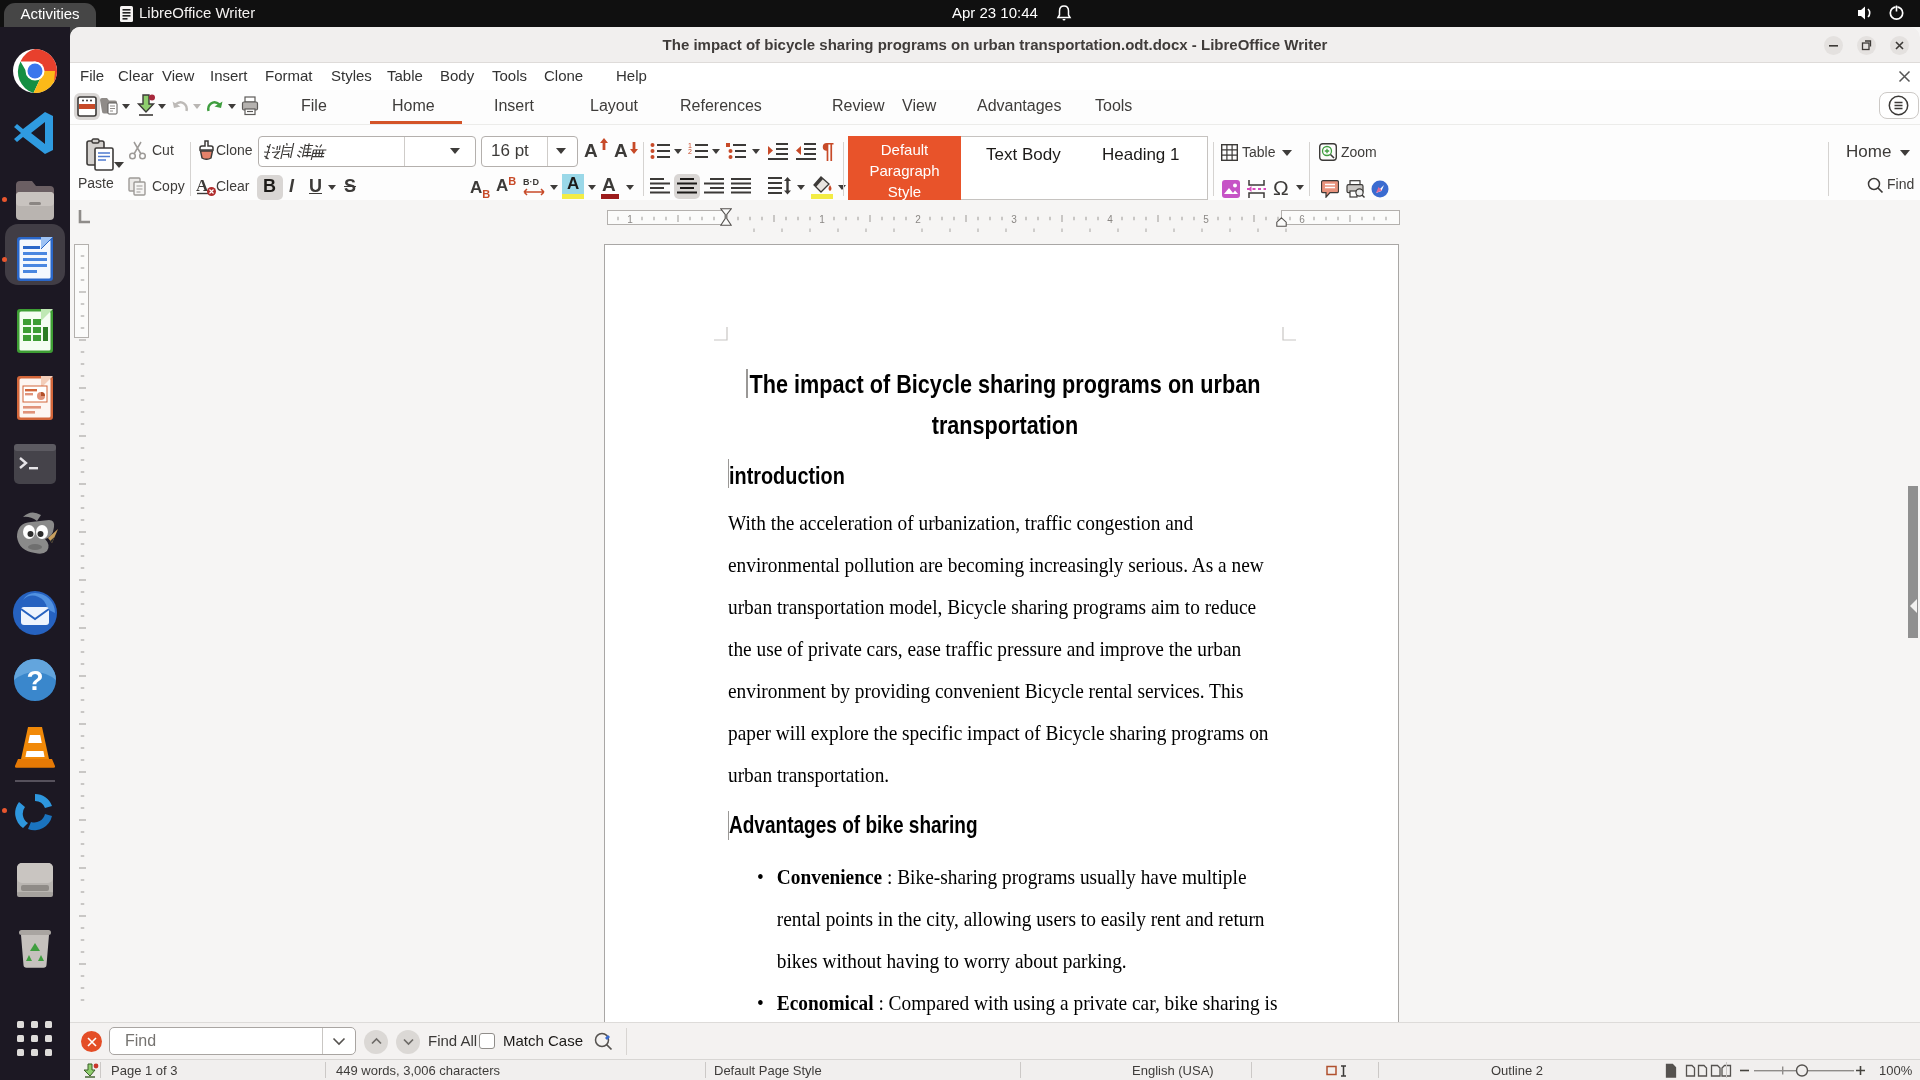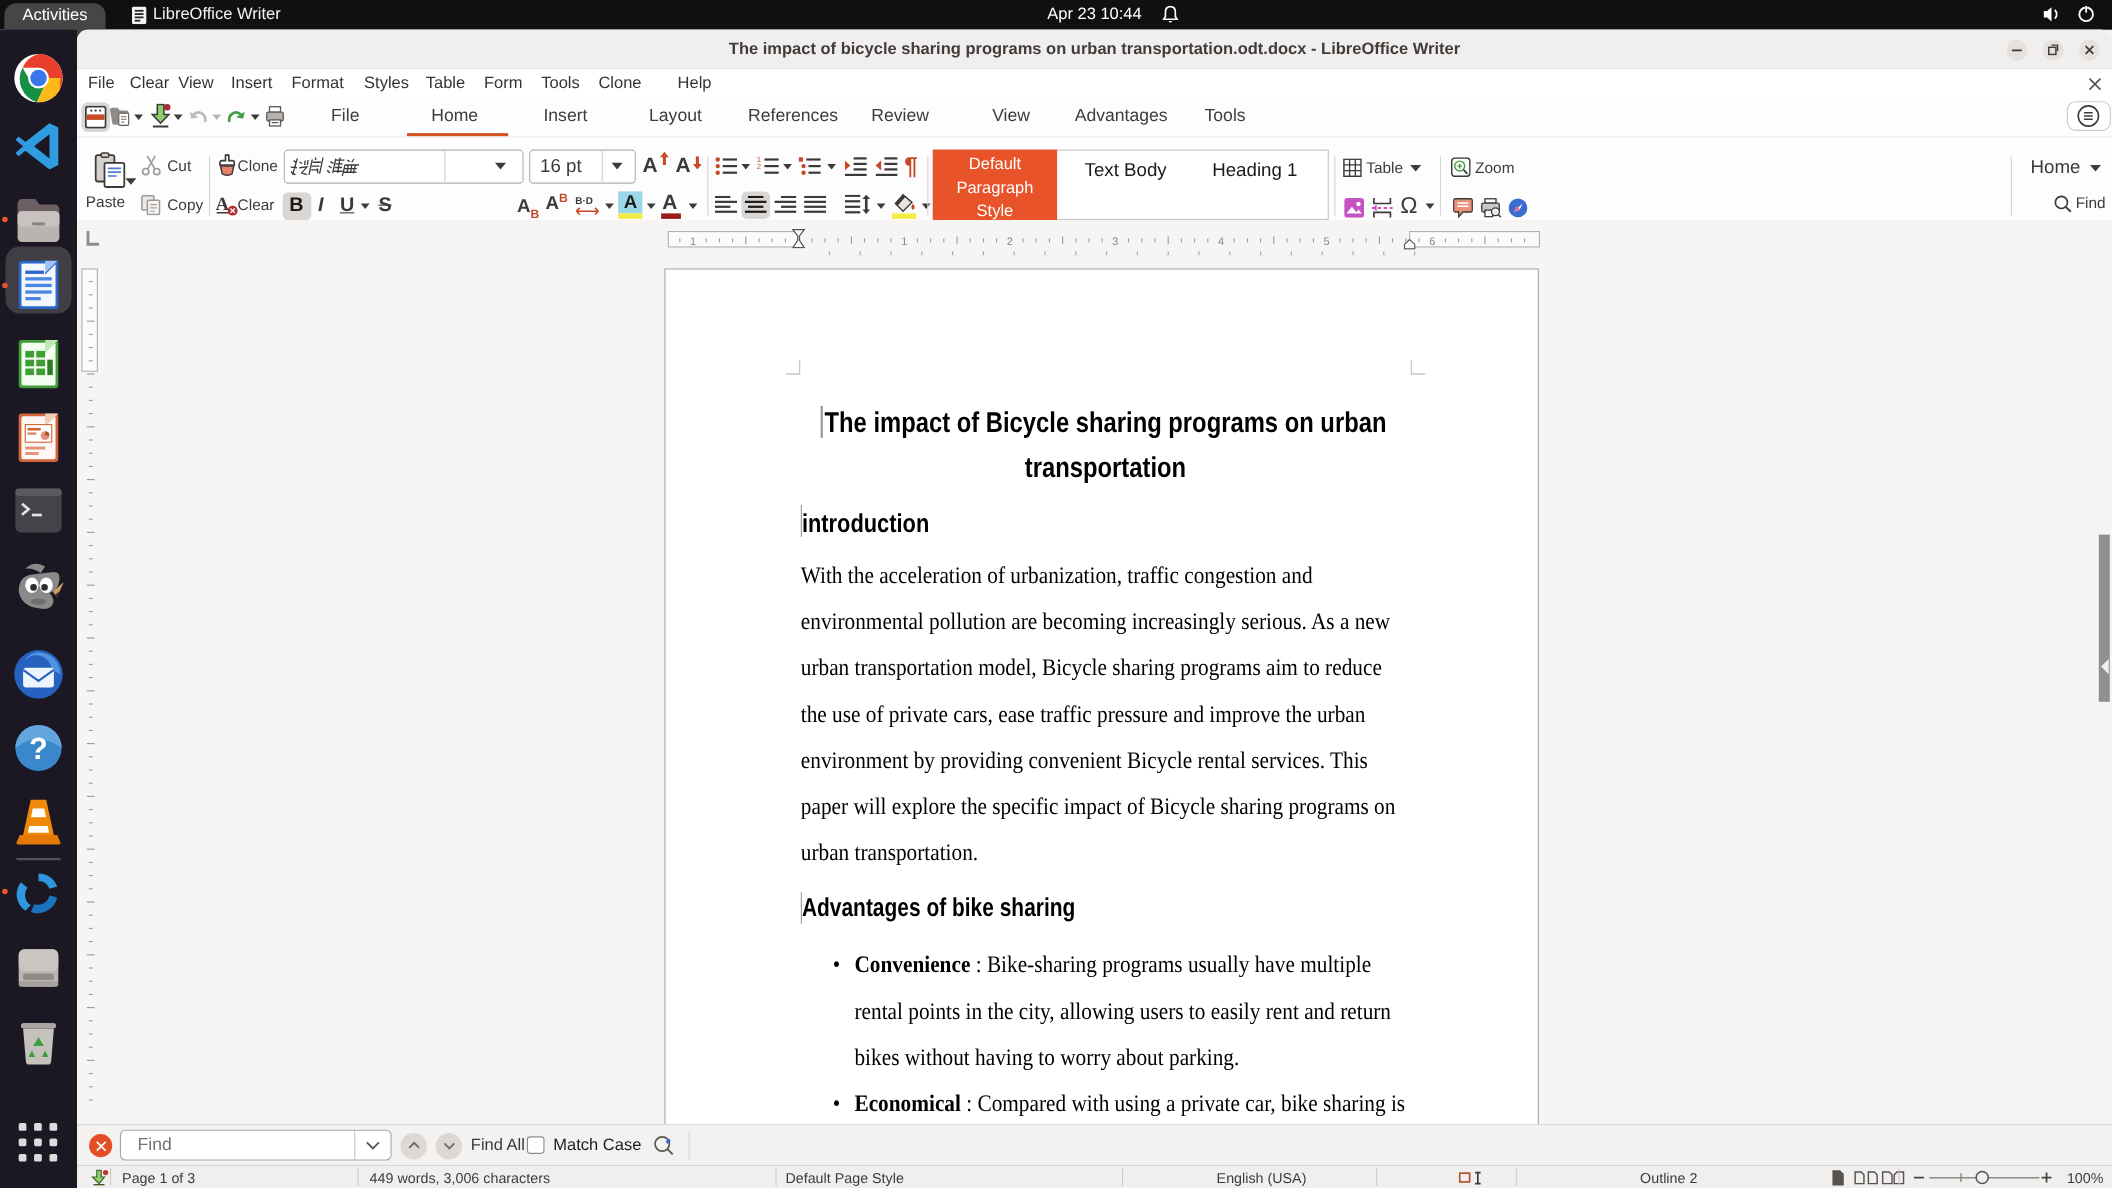--- a/index.html
+++ b/index.html
@@ -233,21 +233,21 @@
         </svg></div>
   </div>
   <div class="abs" id="menubar">
     <div class="mi" style="left:10px">File</div>
     <div class="mi" style="left:48px">Clear</div>
     <div class="mi" style="left:92px">View</div>
     <div class="mi" style="left:140px">Insert</div>
     <div class="mi" style="left:195px">Format</div>
     <div class="mi" style="left:261px">Styles</div>
     <div class="mi" style="left:317px">Table</div>
-    <div class="mi" style="left:370px">Form</div>
+    <div class="mi" style="left:370px">Body</div>
     <div class="mi" style="left:422px">Tools</div>
     <div class="mi" style="left:474px">Clone</div>
     <div class="mi" style="left:546px">Help</div>
     <svg class="mi" style="left:1827px;top:6px" width="15" height="15" viewBox="0 0 15 15">
         <path d="M2.5 2.5 L12.5 12.5 M12.5 2.5 L2.5 12.5" stroke="#555" stroke-width="1.5"></path>
       </svg>
   </div>
   <div class="abs" id="toolbars">
 
     <div class="abs" style="left:4px;top:3px;width:26px;height:27px;background:#d9d6d4;border-radius:6px"></div>
@@ -285,21 +285,21 @@
         <rect x="1.5" y="6" width="15" height="8" rx="1.5" fill="#b5b2af" stroke="#5c5a58" stroke-width="1.2"></rect>
         <rect x="4" y="13" width="10" height="5.5" fill="#fff" stroke="#5c5a58" stroke-width="1.2"></rect>
         <path d="M6 15.5 h6" stroke="#5c5a58" stroke-width="1.2"></path>
       </svg>
 
     <div class="tab" style="left:231px">File</div>
     <div class="tab" style="left:322px">Home</div>
     <div class="tab" style="left:424px">Insert</div>
     <div class="tab" style="left:520px">Layout</div>
     <div class="tab" style="left:610px">References</div>
-    <div class="tab" style="left:722px">Review</div>
+    <div class="tab" style="left:762px">Review</div>
     <div class="tab" style="left:832px">View</div>
     <div class="tab" style="left:907px">Advantages</div>
     <div class="tab" style="left:1025px">Tools</div>
     <div class="abs" style="left:300px;top:31px;width:92px;height:3px;background:#d45428"></div>
     <div class="abs" style="left:0;top:33.5px;width:1850px;height:1px;background:#ececea"></div>
 
     <div class="abs" style="left:1809px;top:2px;width:40px;height:27px;background:#fff;border:1px solid #ccc9c6;border-radius:8px"></div>
     <svg class="abs" style="left:1818px;top:5px" width="21" height="21" viewBox="0 0 21 21">
         <circle cx="10.5" cy="10.5" r="9.2" fill="none" stroke="#3c3a38" stroke-width="1.5"></circle>
         <path d="M6.5 7.5 h8 M6.5 10.5 h8 M6.5 13.5 h8" stroke="#3c3a38" stroke-width="1.4"></path>
@@ -804,21 +804,21 @@
   </div>
   <div class="abs" id="statusbar">
     <svg class="st" style="left:13px;top:3px" width="16" height="15" viewBox="0 0 16 15">
         <path d="M5 1 h4 v6 h3 L7 13 1 7 h4 z" fill="#8fce6e" stroke="#3b5e28" stroke-width="1"></path>
         <path d="M2 14 h10" stroke="#3b5e28" stroke-width="1.4"></path>
         <circle cx="13" cy="3" r="2.4" fill="#c8372c"></circle>
       </svg>
     <div class="st" style="left:41px">Page 1 of 3</div>
     <div class="st" style="left:266px">449 words, 3,006 characters</div>
     <div class="st" style="left:644px">Default Page Style</div>
-    <div class="st" style="left:1036px">English (USA)</div>
+    <div class="st" style="left:1062px">English (USA)</div>
     <svg class="st" style="left:1256px;top:4px" width="22" height="14" viewBox="0 0 22 14">
         <rect x="1" y="2.5" width="9" height="8" fill="none" stroke="#b0502e" stroke-width="1.5"></rect>
         <path d="M15 2 h5 M15 12 h5 M17.5 2 v10" stroke="#3c3a38" stroke-width="1.5"></path>
       </svg>
     <div class="st" style="left:1421px">Outline 2</div>
     <svg class="st" style="left:1594px;top:3px" width="140" height="16" viewBox="0 0 140 16">
         <g stroke="#55524f" fill="none" stroke-width="1.3">
           <path d="M2.5 1.5 h6 l3 3 v9.5 h-9 z" fill="#55524f"></path>
           <path d="M22.5 2.5 h5.5 l2.5 2.5 v8 h-8 z M34.5 2.5 h5.5 l2.5 2.5 v8 h-8 z"></path>
           <path d="M47.5 2.5 h6 l2.5 2.5 v8 h-8.5 z M66.5 2.5 h-6 l-2.5 2.5 v8 h8.5 z"></path>

